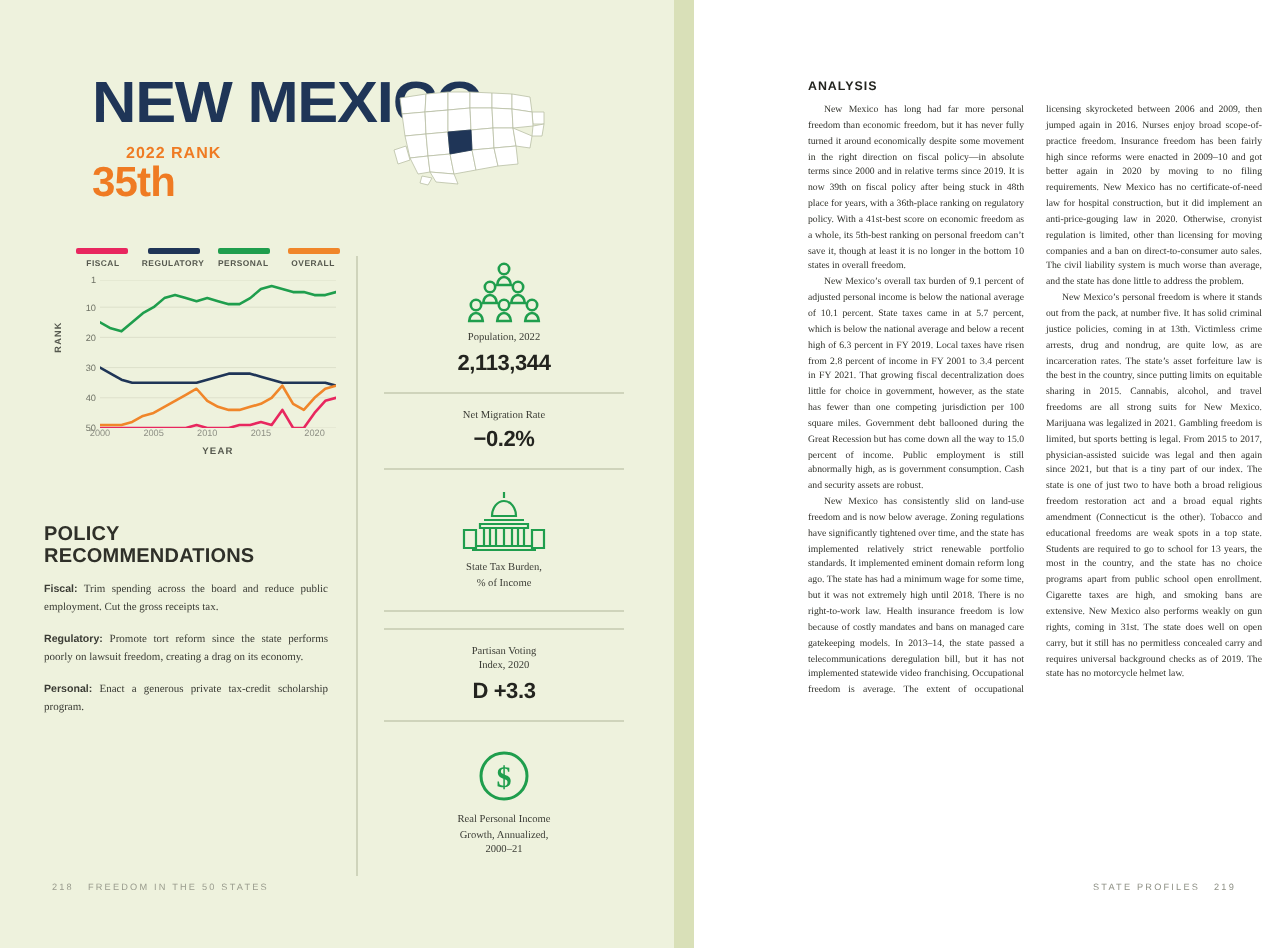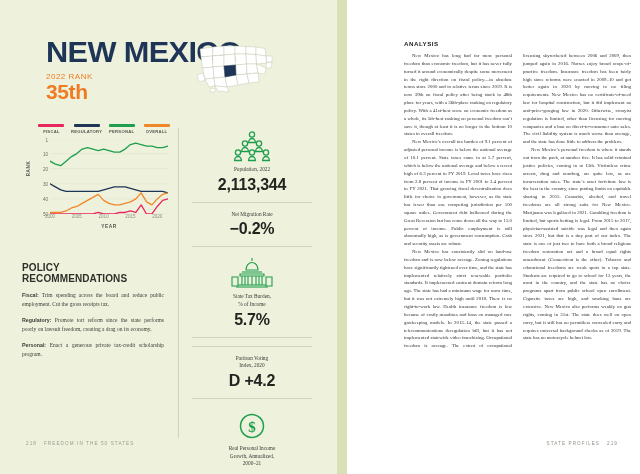--- a/index.html
+++ b/index.html
@@ -25,22 +25,22 @@
     font-family:"Liberation Sans",sans-serif;
     font-weight:bold;
     font-size:29px;
     letter-spacing:-0.6px;
     color:#1f3557;
     line-height:1;
     transform:scaleX(1.06);
     transform-origin:left center;
   }
   .rank-label{
-    position:absolute;left:46px;top:72px;
-    font-size:8px;font-weight:normal;letter-spacing:.5px;
+    position:absolute;left:63px;top:72px;
+    font-size:8px;font-weight:bold;letter-spacing:.5px;
     color:#ef7b23;
   }
   .rank-value{
     position:absolute;left:46px;top:80px;
     font-size:21px;font-weight:bold;color:#ef7b23;letter-spacing:-0.4px;
   }
   .usmap{position:absolute;left:196px;top:42px;width:80px;height:52px;}
 
   
   .chartbox{position:absolute;left:22px;top:124px;width:150px;height:120px;}
@@ -72,21 +72,21 @@
   .policy p{
     margin:0 0 7px 0;font-size:5.5px;line-height:1.65;color:#3b3c35;
     font-family:"Liberation Serif",serif;text-align:justify;
   }
   .policy p b{font-family:"Liberation Sans",sans-serif;font-size:5.3px;}
 
   
   .stats{position:absolute;left:186px;top:128px;width:132px;text-align:center;}
   .stat-icon{display:flex;justify-content:center;align-items:flex-end;height:34px;margin-bottom:4px;}
   .stat-label{font-size:5.3px;color:#3b3c35;line-height:1.45;font-family:"Liberation Serif",serif;}
-  .stat-value{font-size:16px;font-weight:bold;color:#23241f;margin-top:2px;letter-spacing:-.2px;}
+  .stat-value{font-size:11px;font-weight:bold;color:#23241f;margin-top:2px;letter-spacing:-.2px;}
   .stat-sep{height:1px;background:#cfd4bb;margin:8px 6px 8px 6px;}
   .stat-block{padding:0 2px;}
 
   
   .right{position:relative;width:293px;height:474px;background:#ffffff;box-sizing:border-box;}
   .analysis-head{
     position:absolute;left:57px;top:40px;
     font-size:6.2px;font-weight:bold;letter-spacing:.5px;color:#23241f;
   }
   .cols{position:absolute;left:57px;top:52px;width:227px;height:390px;
@@ -272,34 +272,33 @@
               <path d="M7 30 h32"></path>
               <path d="M3 20 h6 v9 h-6 z"></path>
               <path d="M37 20 h6 v9 h-6 z"></path>
             </g>
           </svg>
         </div>
         <div class="stat-label">
           <span>State Tax Burden,</span><br>
           <span>% of Income</span>
         </div>
-        <div class="stat-value">5.7%</div>
       </div>
 
       <div class="stat-sep"></div>
 
 
       <div class="stat-sep"></div>
 
       <div class="stat-block">
         <div class="stat-label">
           <span>Partisan Voting</span><br>
           <span>Index, 2020</span>
         </div>
-        <div class="stat-value">D +4.2</div>
+        <div class="stat-value">D +3.3</div>
       </div>
 
       <div class="stat-sep"></div>
 
       <div class="stat-block">
         <div class="stat-icon">
           <svg width="30" height="30" viewBox="0 0 30 30">
             <circle cx="15" cy="15" r="11.5" fill="none" stroke="#1f9e4d" stroke-width="1.5"></circle>
             <text x="15" y="20.5" text-anchor="middle" font-family="Liberation Serif, serif" font-size="15" font-weight="bold" fill="#1f9e4d">$</text>
           </svg>

